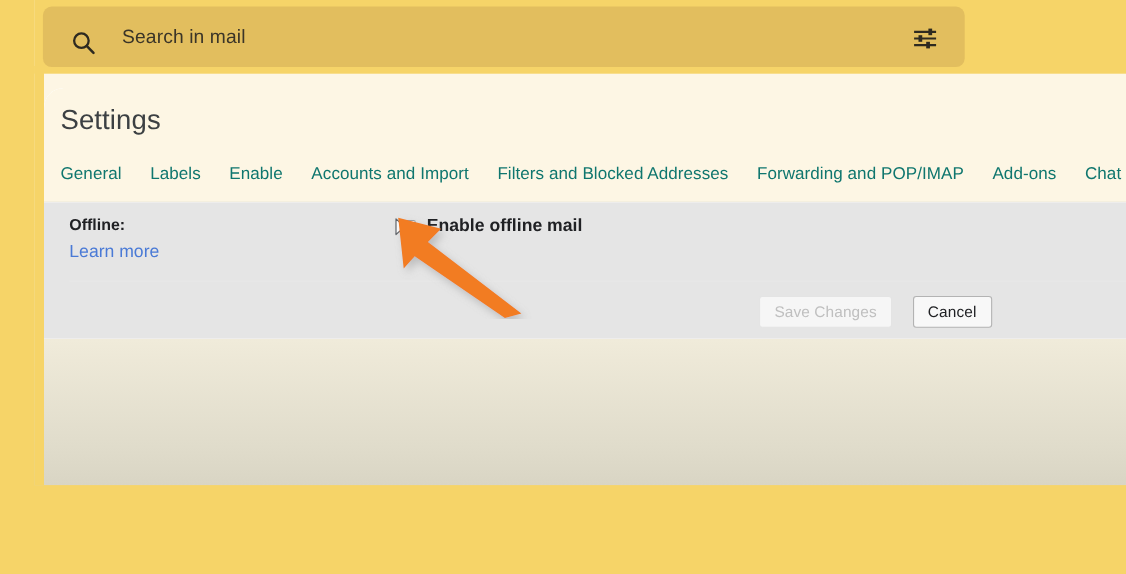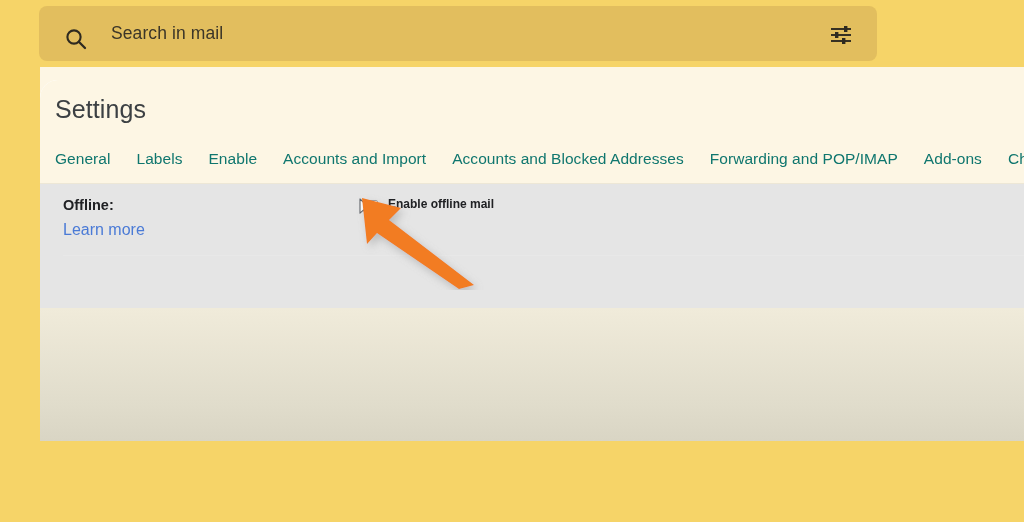--- a/index.html
+++ b/index.html
@@ -183,21 +183,21 @@
     border-radius: 2px;
     background: #fff;
     box-sizing: border-box;
     cursor: pointer;
   }
 
   .enable-label {
     position: absolute;
     left: 325px;
     top: 0;
-    font-size: 12px;
+    font-size: 16px;
     font-weight: bold;
     color: #202124;
     cursor: pointer;
   }
 
   .divider {
     position: absolute;
     left: 23px;
     top: 71px;
     width: 992px;
@@ -288,41 +288,45 @@
   <div class="settings-panel">
 
     <div class="settings-head">
       <div class="settings-title">Settings</div>
 
       <div class="tabs">
         <div class="tab">General</div>
         <div class="tab">Labels</div>
         <div class="tab">Enable</div>
         <div class="tab">Accounts and Import</div>
-        <div class="tab">Accounts and Blocked Addresses</div>
+        <div class="tab">Filters and Blocked Addresses</div>
         <div class="tab">Forwarding and POP/IMAP</div>
         <div class="tab">Add-ons</div>
         <div class="tab">Chat an</div>
       </div>
     </div>
 
     <div class="settings-body">
 
       <div class="row-offline">
         <div class="offline-label">Offline:</div>
 
         <div class="learn-more">Learn more</div>
 
         <div class="checkbox"></div>
 
         <div class="enable-label">Enable offline mail</div>
       </div>
 
       <div class="divider"></div>
 
+      <div class="btn-row">
+        <span class="btn btn-save">Save Changes</span>
+        <span class="btn btn-cancel">Cancel</span>
+      </div>
     </div>
   </div>
 
   <span class="cursor">
     <svg width="14" height="20" viewBox="0 0 14 20">
       <path d="M1,1 L1,15.2 L4.6,11.9 L7,17.4 L9.3,16.4 L7,11.1 L11.8,11.1 Z" fill="#FFFFFF" stroke="#5F6368" stroke-width="1.1" stroke-linejoin="round"></path>
     </svg>
   </span>
 
   <span class="arrow-annot">

